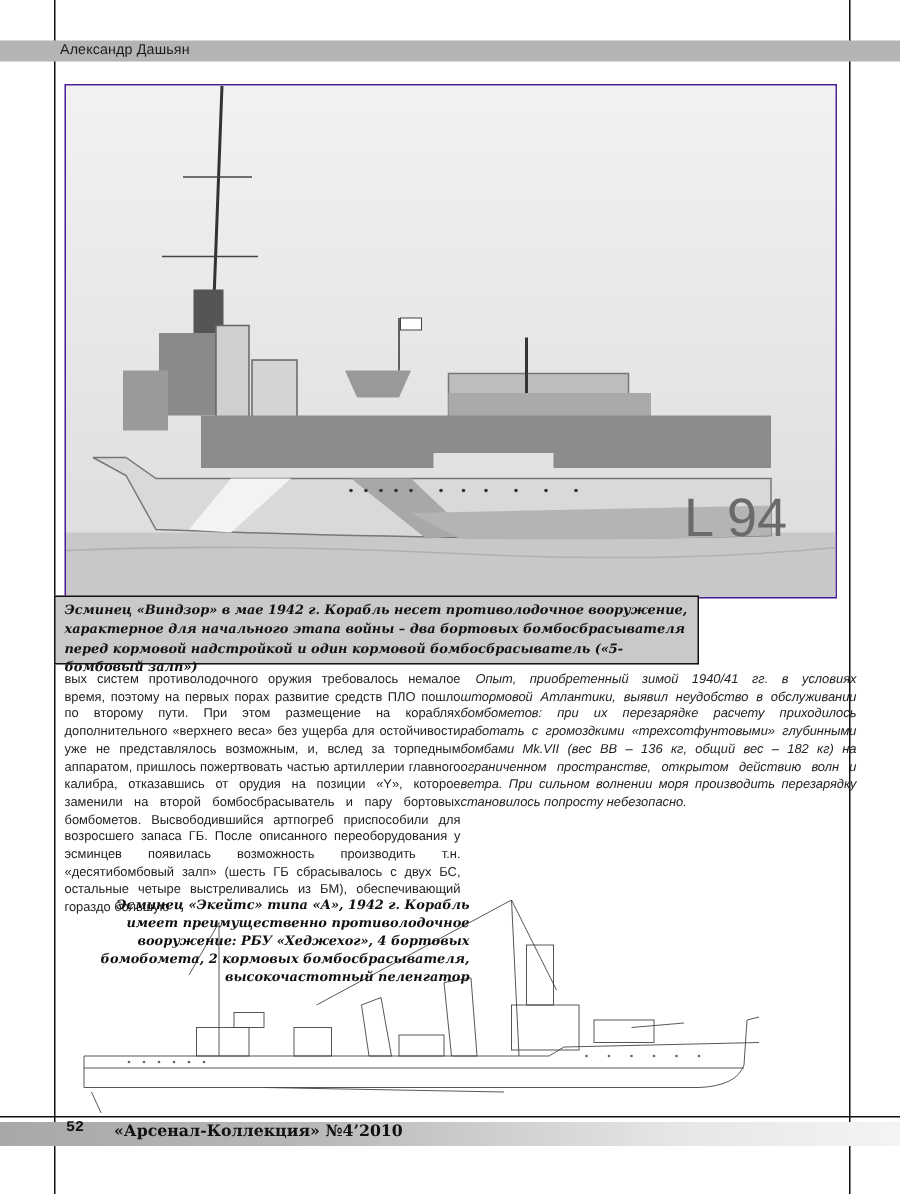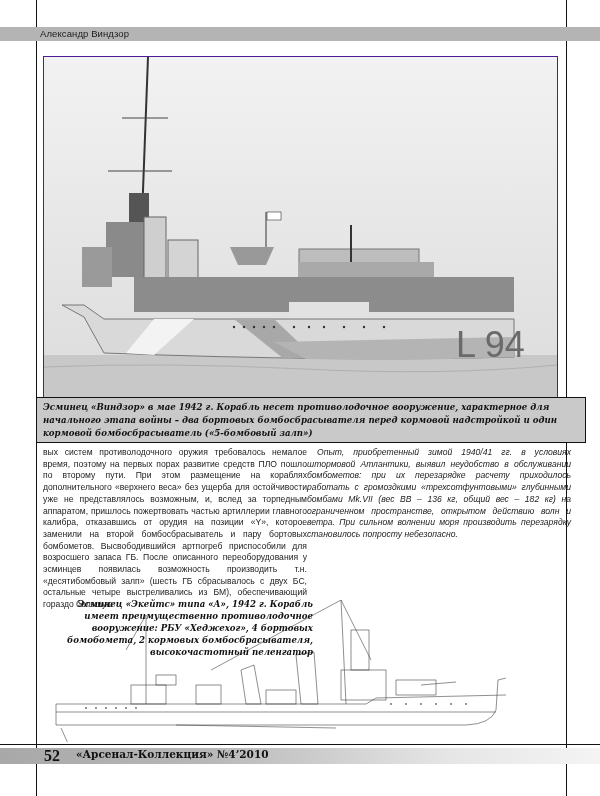--- a/index.html
+++ b/index.html
@@ -16,21 +16,21 @@
   .header-author {
     position:absolute; left:40px; top:28px; font-size:9.5px; color:#1c1c1c;
     letter-spacing:0.1px;
   }
   .photo-frame {
     position:absolute; left:43px; top:56px; width:513px; height:341px;
     border:1px solid #4c1d95; background:#e9e9e9; overflow:hidden;
   }
   .photo-frame svg { display:block; }
   .caption1 {
-    position:absolute; left:36px; top:397px; width:550px; height:46px;
+    position:absolute; left:36px; top:397px; width:430px; height:46px;
     background:#c9c9c9; border:1px solid #111; box-sizing:border-box;
     padding:3px 6px; font-family:"DejaVu Serif", serif; font-style:italic; font-weight:bold;
     font-size:8.6px; line-height:12.8px; color:#111;
   }
   .col {
     position:absolute; top:447px; width:264px; font-size:8.6px; line-height:11.7px;
     text-align:justify; color:#222;
   }
   .col p { margin:0; }
   .col p.indent { text-indent:10px;font-style:italic; }
@@ -40,36 +40,36 @@
     position:absolute; left:43px; top:598px; width:270px;
     font-family:"DejaVu Serif", serif; font-style:italic; font-weight:bold;
     font-size:8.6px; line-height:12px; color:#111;text-align:right;
   }
   .drawing { position:absolute; left:36px; top:600px; width:530px; height:142px; }
   .footer-band {
     position:absolute; left:0; right:0; top:748px; height:16px;
     background:linear-gradient(to right, #a8a8a8 0%, #b8b8b8 35%, #e6e6e6 75%, #f4f4f4 100%);
   }
   .footer-page {
-    position:absolute; left:44px; top:747px; font-family:Liberation Serif, serif; font-weight:bold;
-    font-size:16px; color:#111;
+    position:absolute; left:44px; top:747px; font-family:Liberation Mono, monospace; font-weight:bold;
+    font-size:10px; color:#111;
   }
   .footer-mag {
     position:absolute; left:76px; top:748px; font-family:"DejaVu Serif", serif; font-weight:bold;
     font-size:10.5px; color:#111;
   }
 </style>
 </head>
 <body>
 
 <div class="vline" style="left:36px"></div>
 <div class="vline" style="left:566px"></div>
 
 <div class="header-band"></div>
-<div class="header-author">Александр Виндзор</div>
+<div class="header-author">Александр Дашьян</div>
 
 <div class="photo-frame">
   <svg width="513" height="341" viewBox="0 0 513 341">
     <defs>
       <linearGradient id="sky" x1="0" y1="0" x2="0" y2="1">
         <stop offset="0" stop-color="#f2f2f2"></stop>
         <stop offset="1" stop-color="#dcdcdc"></stop>
       </linearGradient>
     </defs>
     <rect width="513" height="341" fill="url(#sky)"></rect>

